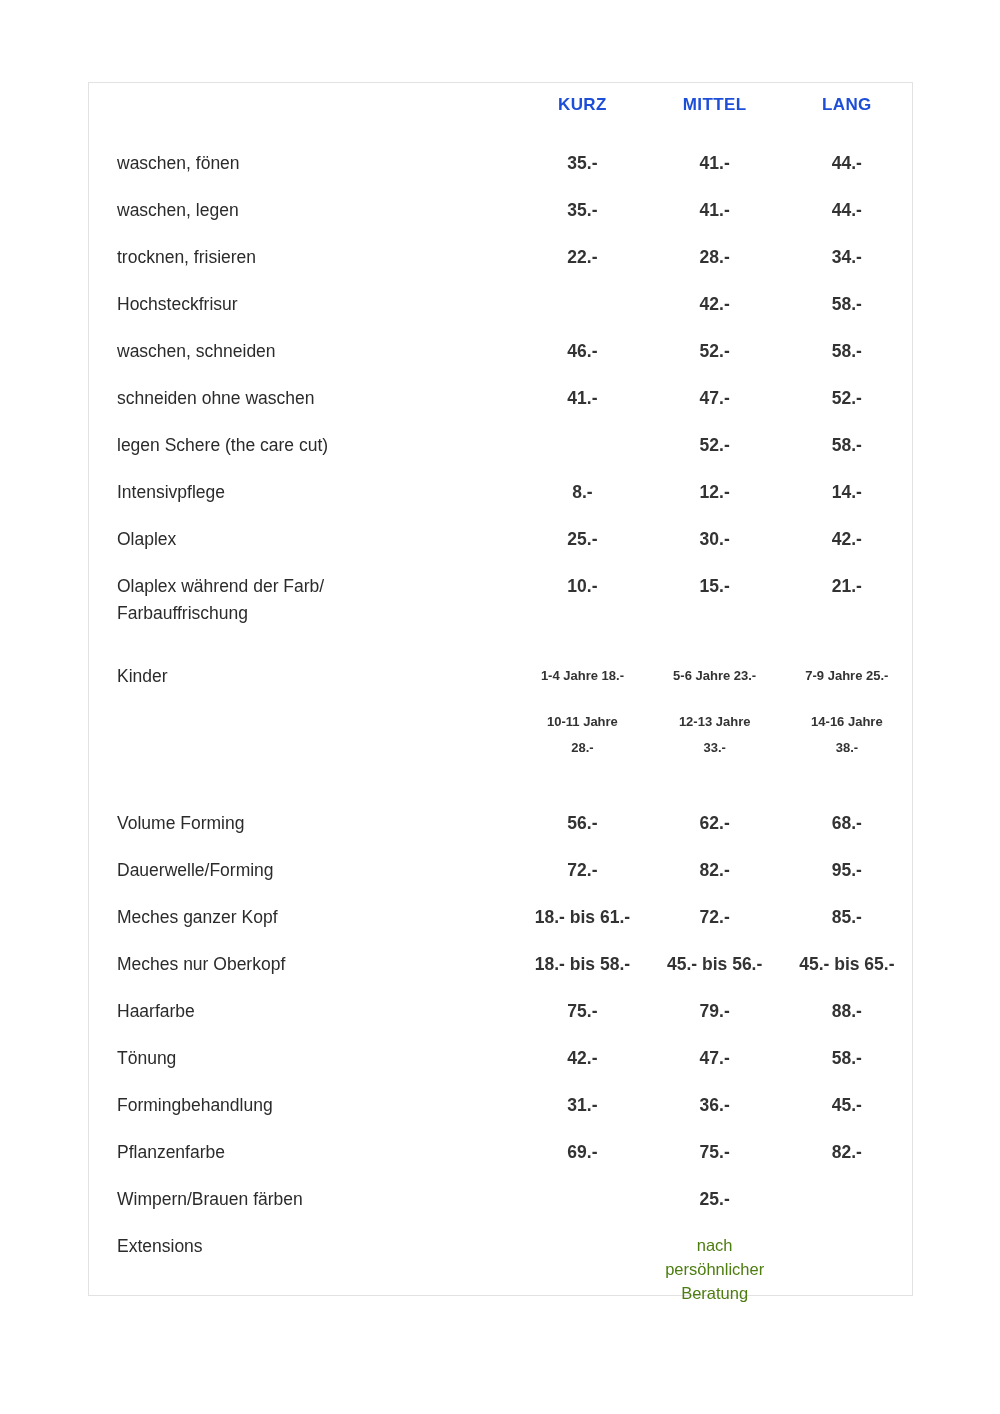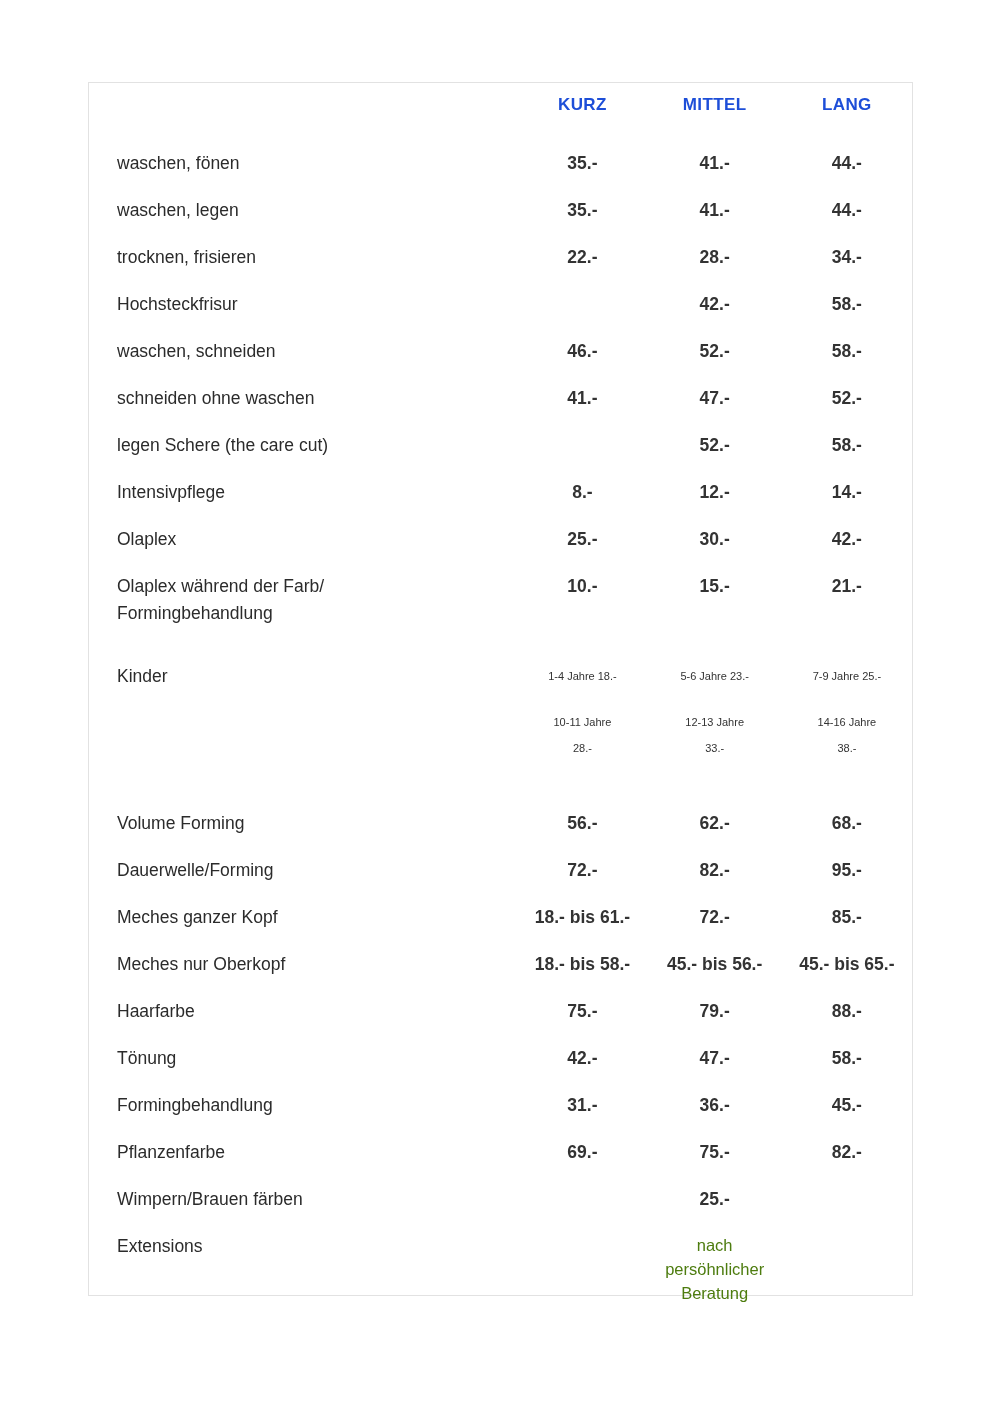--- a/index.html
+++ b/index.html
@@ -72,23 +72,23 @@
   
   .hdr .c-val {
     font-weight: bold;
     font-size: 17px;
     letter-spacing: 0.4px;
     color: #1d4ed8;
   }
 
   
   .age .c-val {
-    font-size: 11px;
+    font-size: 13px;
     line-height: 26px;
-    font-weight: normal;
+    font-weight: bold;
   }
 
   .age-wide .c-val {
     width: 135px;
   }
 
   
   .note .c-val {
     font-weight: normal;
     font-size: 16.5px;
@@ -167,21 +167,21 @@
 
     <div class="row" style="top:443px;">
       <div class="c-label">Olaplex</div>
       <div class="c-val c-kurz">25.-</div>
       <div class="c-val c-mittel">30.-</div>
       <div class="c-val c-lang">42.-</div>
     </div>
 
     <div class="row" style="top:490px;">
       <div class="c-label">Olaplex während der Farb/
-Formingbehandlung</div>
+Farbauffrischung</div>
       <div class="c-val c-kurz">10.-</div>
       <div class="c-val c-mittel">15.-</div>
       <div class="c-val c-lang">21.-</div>
     </div>
 
     <div class="row age age-wide" style="top:580px;">
       <div class="c-label">Kinder</div>
       <div class="c-val c-kurz">1-4 Jahre 18.-</div>
       <div class="c-val c-mittel">5-6 Jahre 23.-</div>
       <div class="c-val c-lang">7-9 Jahre 25.-</div>

